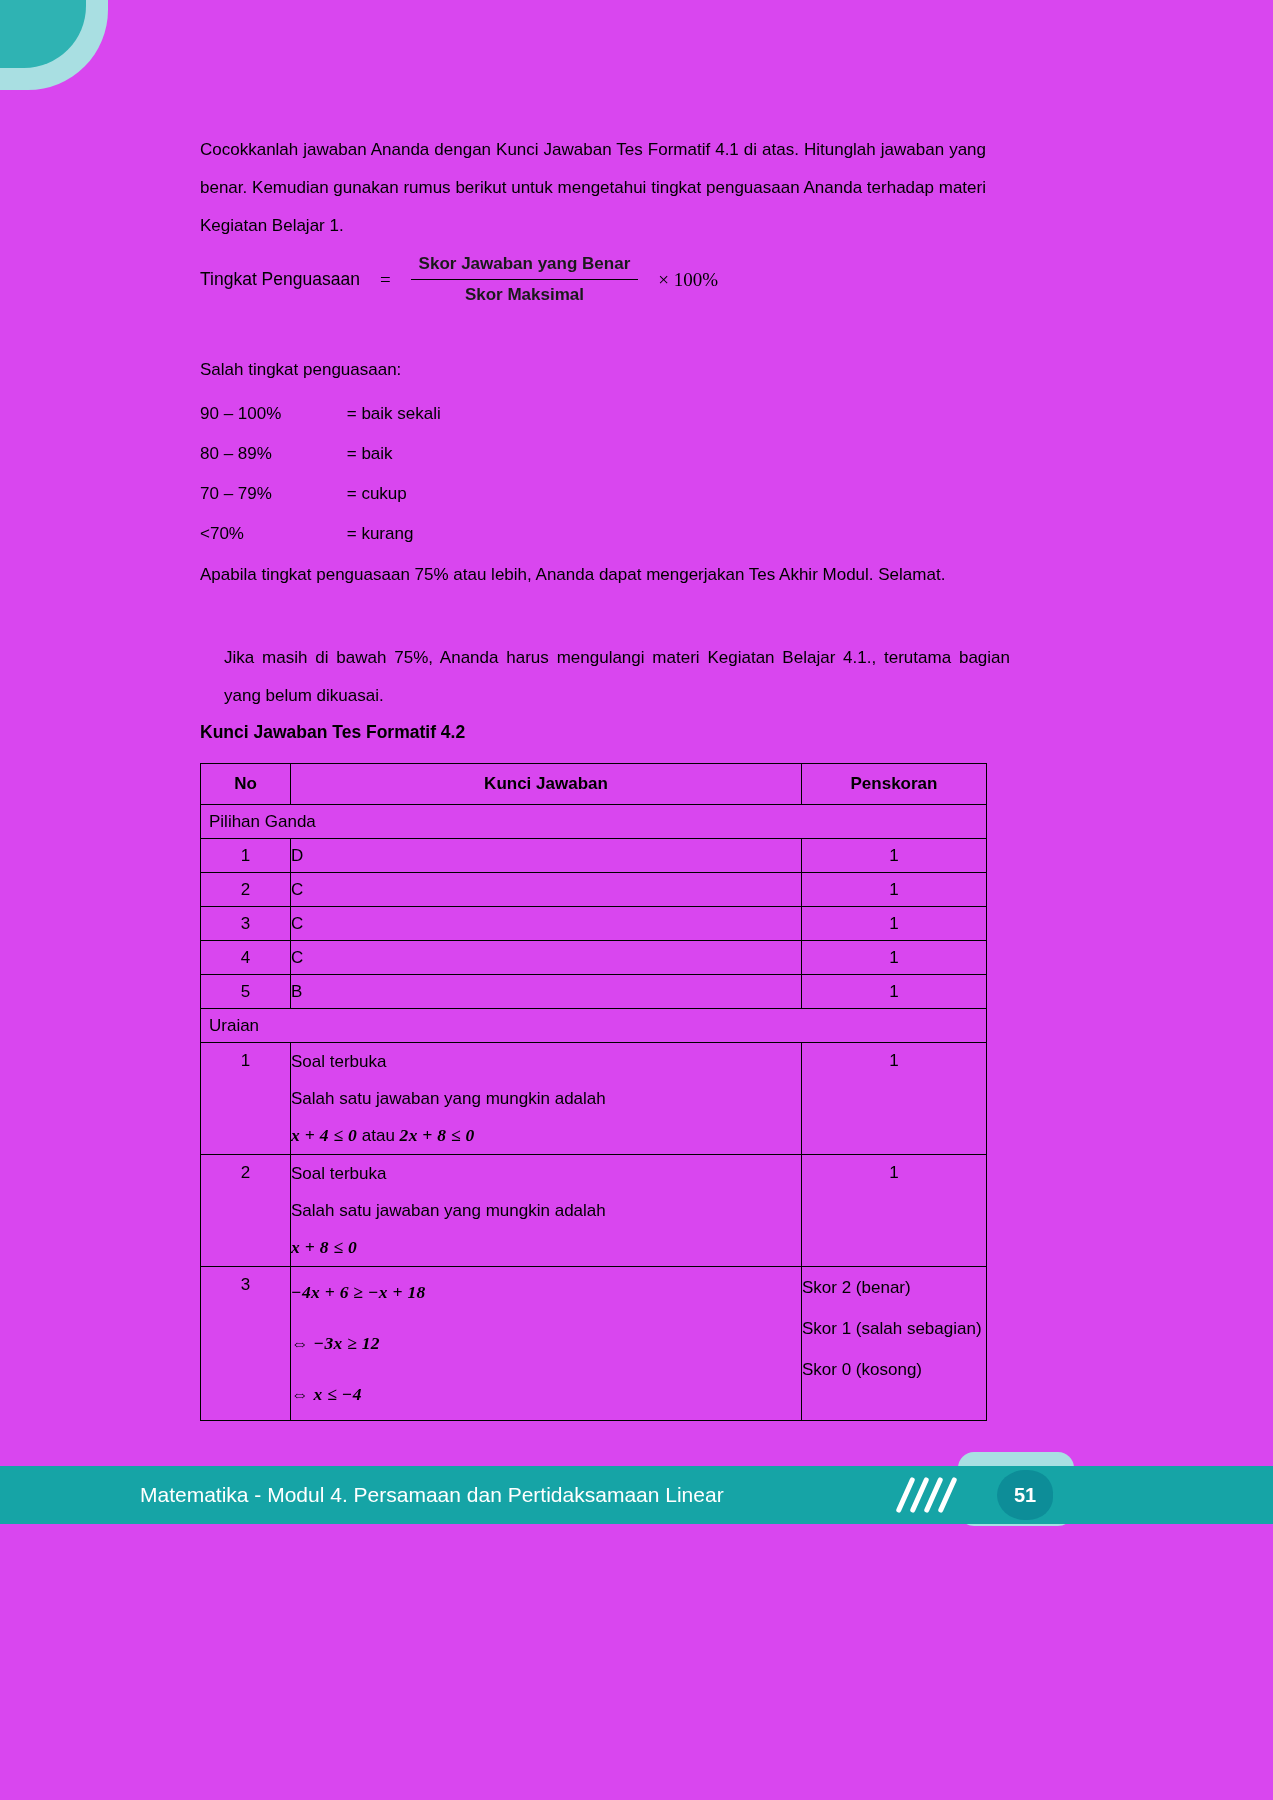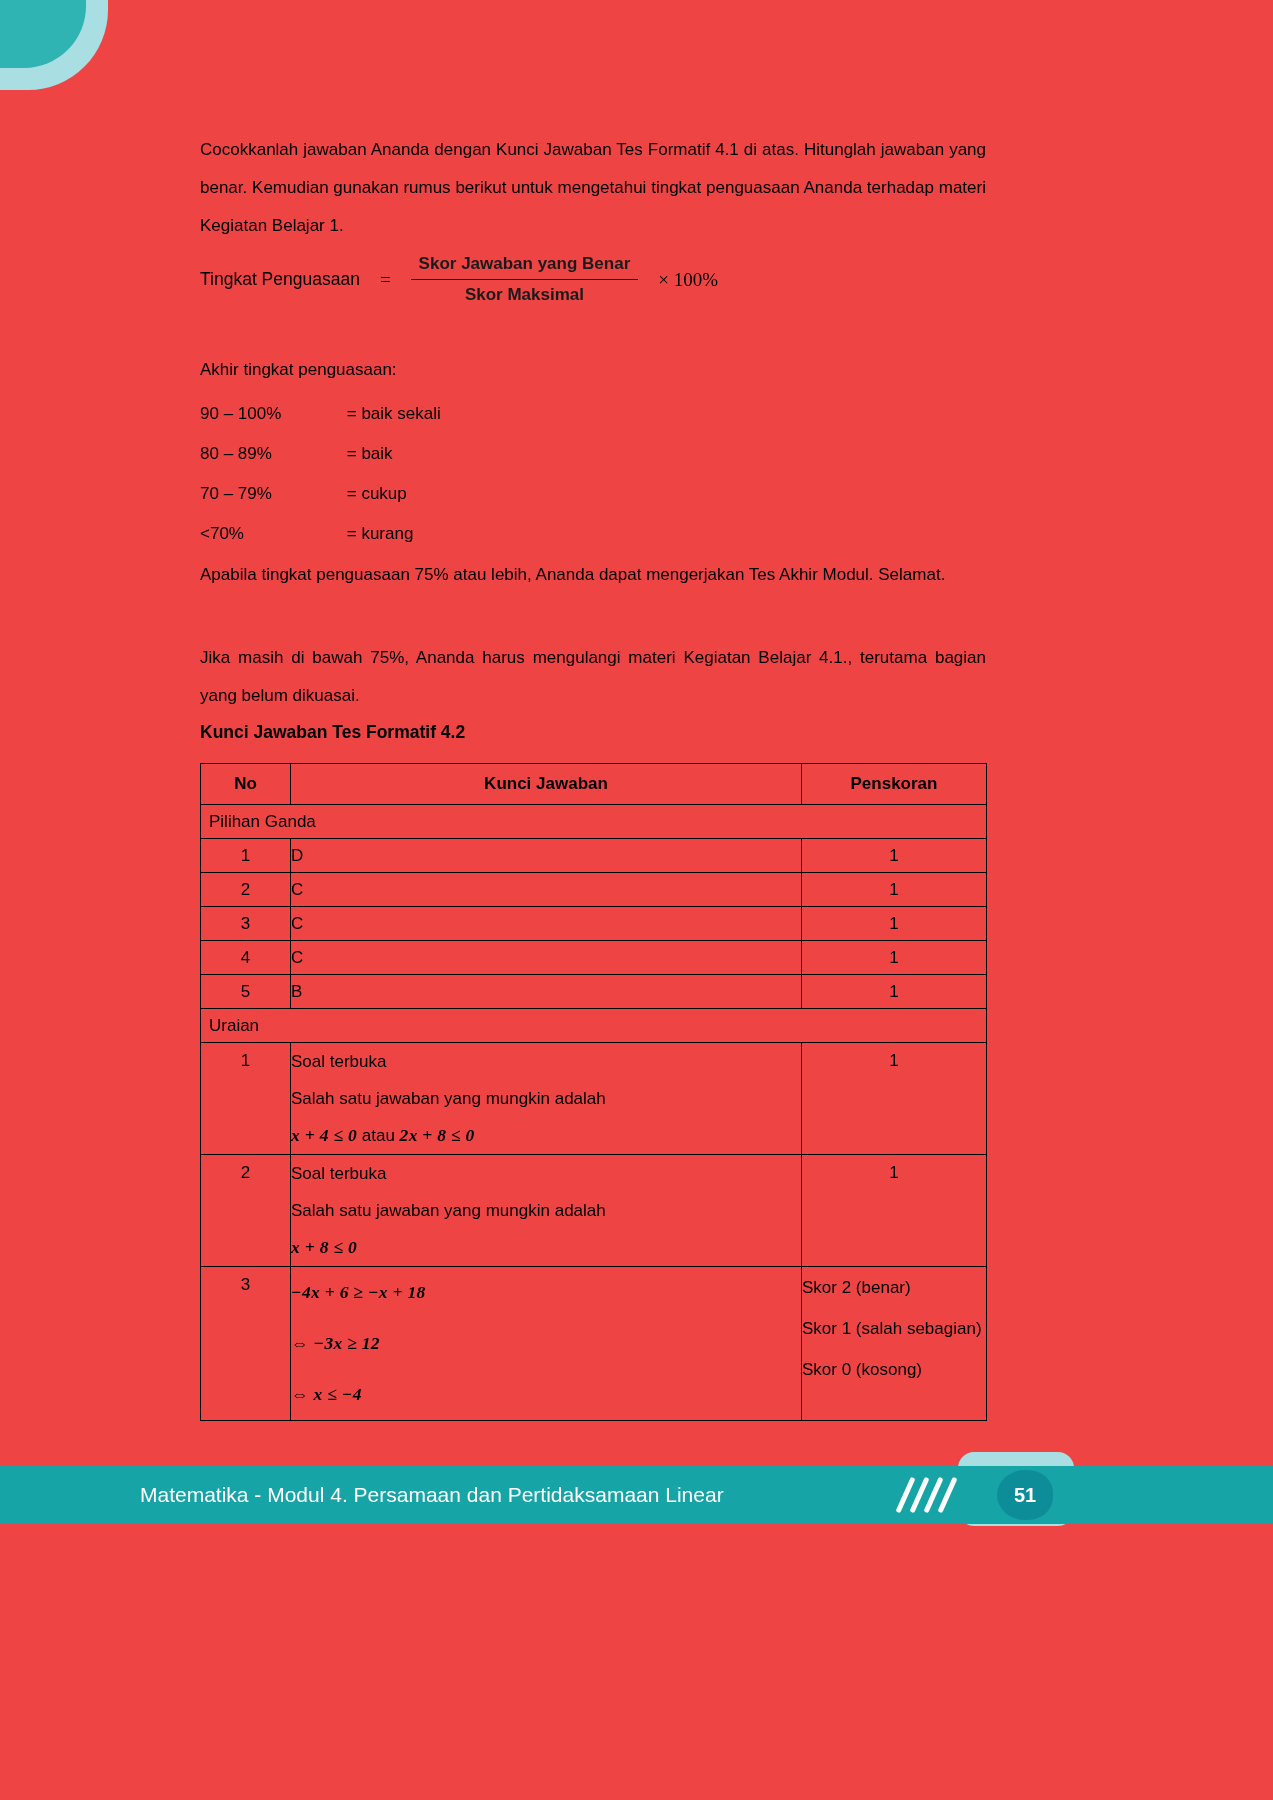--- a/index.html
+++ b/index.html
@@ -5,21 +5,21 @@
   :root{
     --teal:#16A4A6;
     --teal-light:#A9DFE2;
     --teal-mid:#2FB3B3;
     --teal-dark:#0D8D98;
   }
   html,body{margin:0;padding:0;background:#e8e8e8;}
   .page{
     position:relative;
     width:1273px;height:1800px;
-    background:#ef4444;
+    background:#d946ef;
     font-family:"Liberation Sans",sans-serif;
     color:#000;
     overflow:hidden;
     margin:0 auto;
   }
   
   .decor-tl-light{
     position:absolute;left:0;top:0;width:108px;height:90px;
     background:var(--teal-light);
     border-bottom-right-radius:80px;
@@ -29,21 +29,21 @@
     background:var(--teal-mid);
     border-bottom-right-radius:62px;
   }
   
   .para{
     position:absolute;left:200px;width:786px;
     font-size:17px;line-height:38px;text-align:justify;
   }
   #para1{top:131px;}
   #para2{top:556px;}
-  #para3{top:639px;}
+  #para3{top:639px;margin-left:24px;}
   .arti{position:absolute;left:200px;top:360px;font-size:17px;}
   .grades{position:absolute;left:200px;top:394px;font-size:17px;}
   .grade-row{height:40px;line-height:40px;}
   .grade-range{display:inline-block;width:142px;}
   
   .formula{
     position:absolute;left:200px;top:254px;width:786px;
     display:flex;align-items:center;gap:20px;font-size:17.5px;
   }
   .f-eq,.f-suffix{font-family:"Liberation Serif",serif;font-size:19px;}
@@ -113,21 +113,21 @@
   <div class="formula">
     <span class="f-label">Tingkat Penguasaan</span>
     <span class="f-eq">=</span>
     <span class="fraction">
       <span class="numer">Skor Jawaban yang Benar</span>
       <span class="denom">Skor Maksimal</span>
     </span>
     <span class="f-suffix">× 100%</span>
   </div>
 
-  <div class="arti">Akhir tingkat penguasaan:</div>
+  <div class="arti">Salah tingkat penguasaan:</div>
 
   <div class="grades">
     <div class="grade-row">
       <span class="grade-range">90 – 100%</span>
       <span class="grade-label">= baik sekali</span>
     </div>
     <div class="grade-row">
       <span class="grade-range">80 – 89%</span>
       <span class="grade-label">= baik</span>
     </div>

